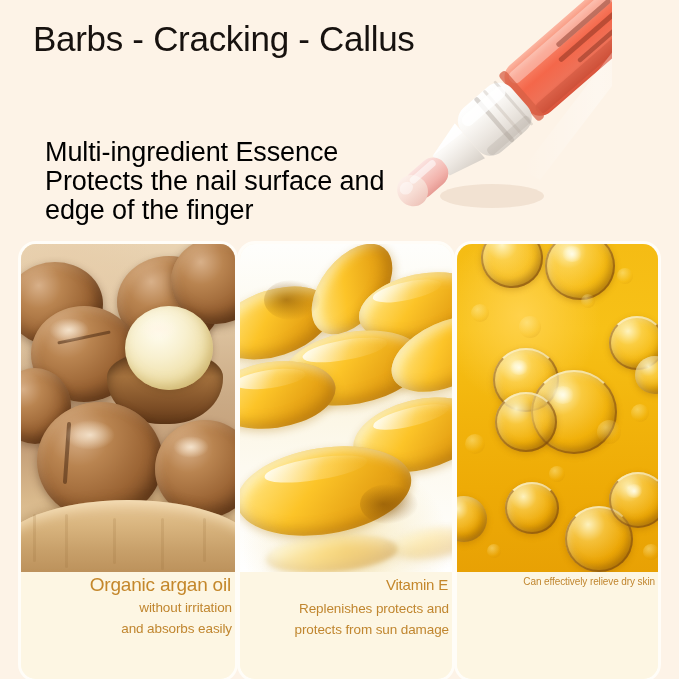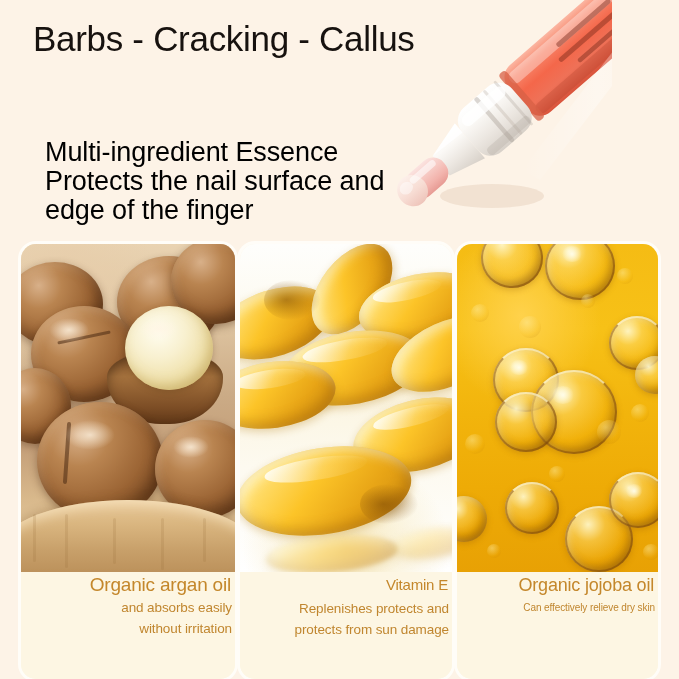--- a/index.html
+++ b/index.html
@@ -375,22 +375,22 @@
           <div class="bowl-grain" style="left:12px;  bottom:10px; width:3px;  height:48px;"></div>
           <div class="bowl-grain" style="left:44px;  bottom:4px;  width:2.5px; height:54px;"></div>
           <div class="bowl-grain" style="left:92px;  bottom:8px;  width:3px;  height:46px;"></div>
           <div class="bowl-grain" style="left:140px; bottom:2px;  width:2.5px; height:52px;"></div>
           <div class="bowl-grain" style="left:182px; bottom:10px; width:3px;  height:44px;"></div>
         </div>
       </div>
       <div class="card-body">
         <span class="card-title">Organic argan oil</span>
         <span class="card-desc">
+          <span class="d-line">without irritation</span>
           <span class="d-line">and absorbs easily</span>
-          <span class="d-line">without irritation</span>
         </span>
       </div>
     </div>
 
     <div class="card c1">
       <div class="card-photo">
         <div class="photo-caps">
 
           <div class="cap" style="left:-26px; top:46px;  width:120px; height:66px; transform:rotate(-18deg);"></div>
           <div class="cap" style="left:60px;  top:14px;  width:104px; height:62px; transform:rotate(-52deg);"></div>
@@ -465,21 +465,20 @@
           <div class="bub-sm" style="left:160px; top:24px;  width:16px; height:16px;"></div>
           <div class="bub-sm" style="left:8px;   top:190px; width:20px; height:20px;"></div>
           <div class="bub-sm" style="left:140px; top:176px; width:24px; height:24px;"></div>
           <div class="bub-sm" style="left:92px;  top:222px; width:16px; height:16px;"></div>
           <div class="bub-sm" style="left:174px; top:160px; width:18px; height:18px;"></div>
           <div class="bub-sm" style="left:30px;  top:300px; width:14px; height:14px;"></div>
           <div class="bub-sm" style="left:186px; top:300px; width:16px; height:16px;"></div>
         </div>
       </div>
       <div class="card-body">
-        <span class="card-title">Organic jojoba oil</span>
         <span class="card-desc">
           <span class="d-line">Can effectively relieve dry skin</span>
         </span>
       </div>
     </div>
 
   </div>
 </div>
 
 </body></html>

